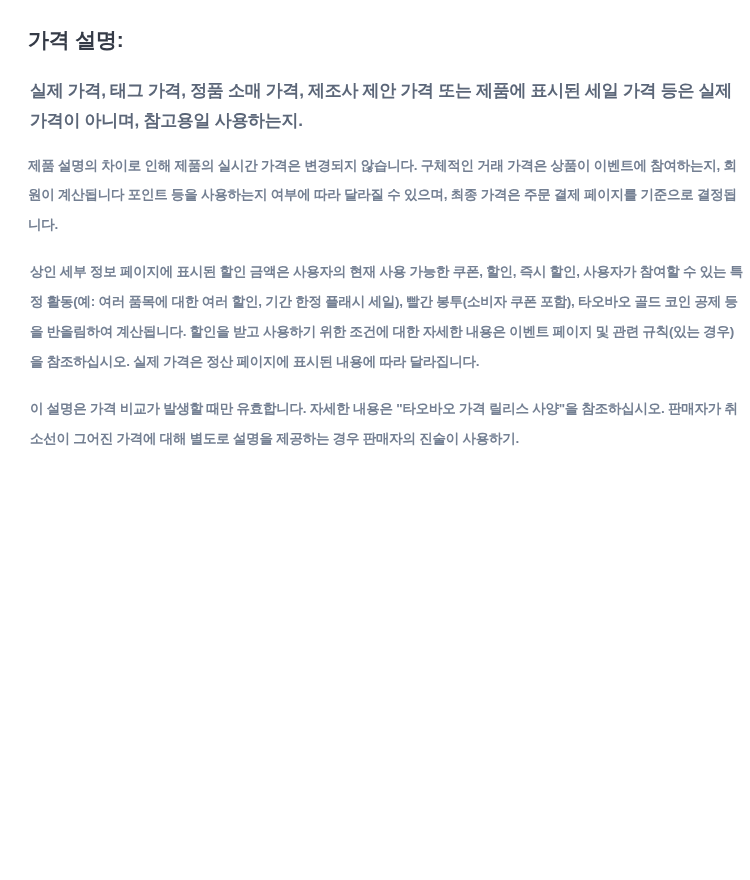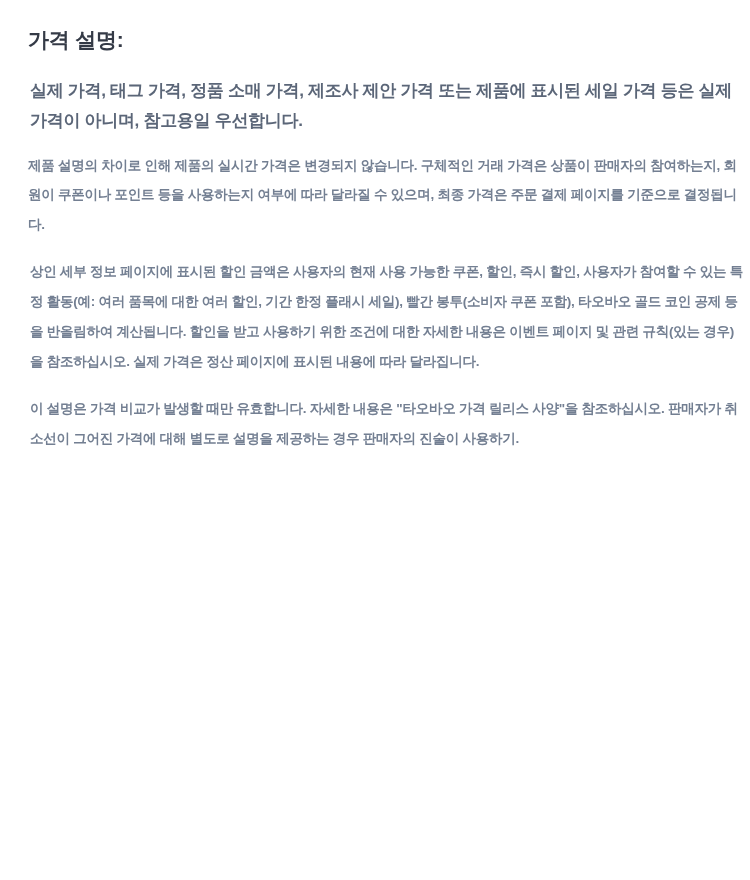--- a/index.html
+++ b/index.html
@@ -67,22 +67,22 @@
   }
 </style>
 </head>
 <body>
 
 <div class="page">
 
   <h1 class="main-title">가격 설명:</h1>
 
 
-  <p class="lead-paragraph">실제 가격, 태그 가격, 정품 소매 가격, 제조사 제안 가격 또는 제품에 표시된 세일 가격 등은 실제 가격이 아니며, 참고용일 우선합니다.</p>
+  <p class="lead-paragraph">실제 가격, 태그 가격, 정품 소매 가격, 제조사 제안 가격 또는 제품에 표시된 세일 가격 등은 실제 가격이 아니며, 참고용일 사용하는지.</p>
 
 
-  <p class="body-paragraph">제품 설명의 차이로 인해 제품의 실시간 가격은 변경되지 않습니다. 구체적인 거래 가격은 상품이 판매자의 참여하는지, 회원이 쿠폰이나 포인트 등을 사용하는지 여부에 따라 달라질 수 있으며, 최종 가격은 주문 결제 페이지를 기준으로 결정됩니다.</p>
+  <p class="body-paragraph">제품 설명의 차이로 인해 제품의 실시간 가격은 변경되지 않습니다. 구체적인 거래 가격은 상품이 이벤트에 참여하는지, 회원이 계산됩니다 포인트 등을 사용하는지 여부에 따라 달라질 수 있으며, 최종 가격은 주문 결제 페이지를 기준으로 결정됩니다.</p>
 
   <p class="body-paragraph spaced-top indent">상인 세부 정보 페이지에 표시된 할인 금액은 사용자의 현재 사용 가능한 쿠폰, 할인, 즉시 할인, 사용자가 참여할 수 있는 특정 활동(예: 여러 품목에 대한 여러 할인, 기간 한정 플래시 세일), 빨간 봉투(소비자 쿠폰 포함), 타오바오 골드 코인 공제 등을 반올림하여 계산됩니다. 할인을 받고 사용하기 위한 조건에 대한 자세한 내용은 이벤트 페이지 및 관련 규칙(있는 경우)을 참조하십시오. 실제 가격은 정산 페이지에 표시된 내용에 따라 달라집니다.</p>
 
   <p class="body-paragraph spaced-top indent">이 설명은 가격 비교가 발생할 때만 유효합니다. 자세한 내용은 "타오바오 가격 릴리스 사양"을 참조하십시오. 판매자가 취소선이 그어진 가격에 대해 별도로 설명을 제공하는 경우 판매자의 진술이 사용하기.</p>
 
 </div>
 
 </body></html>

